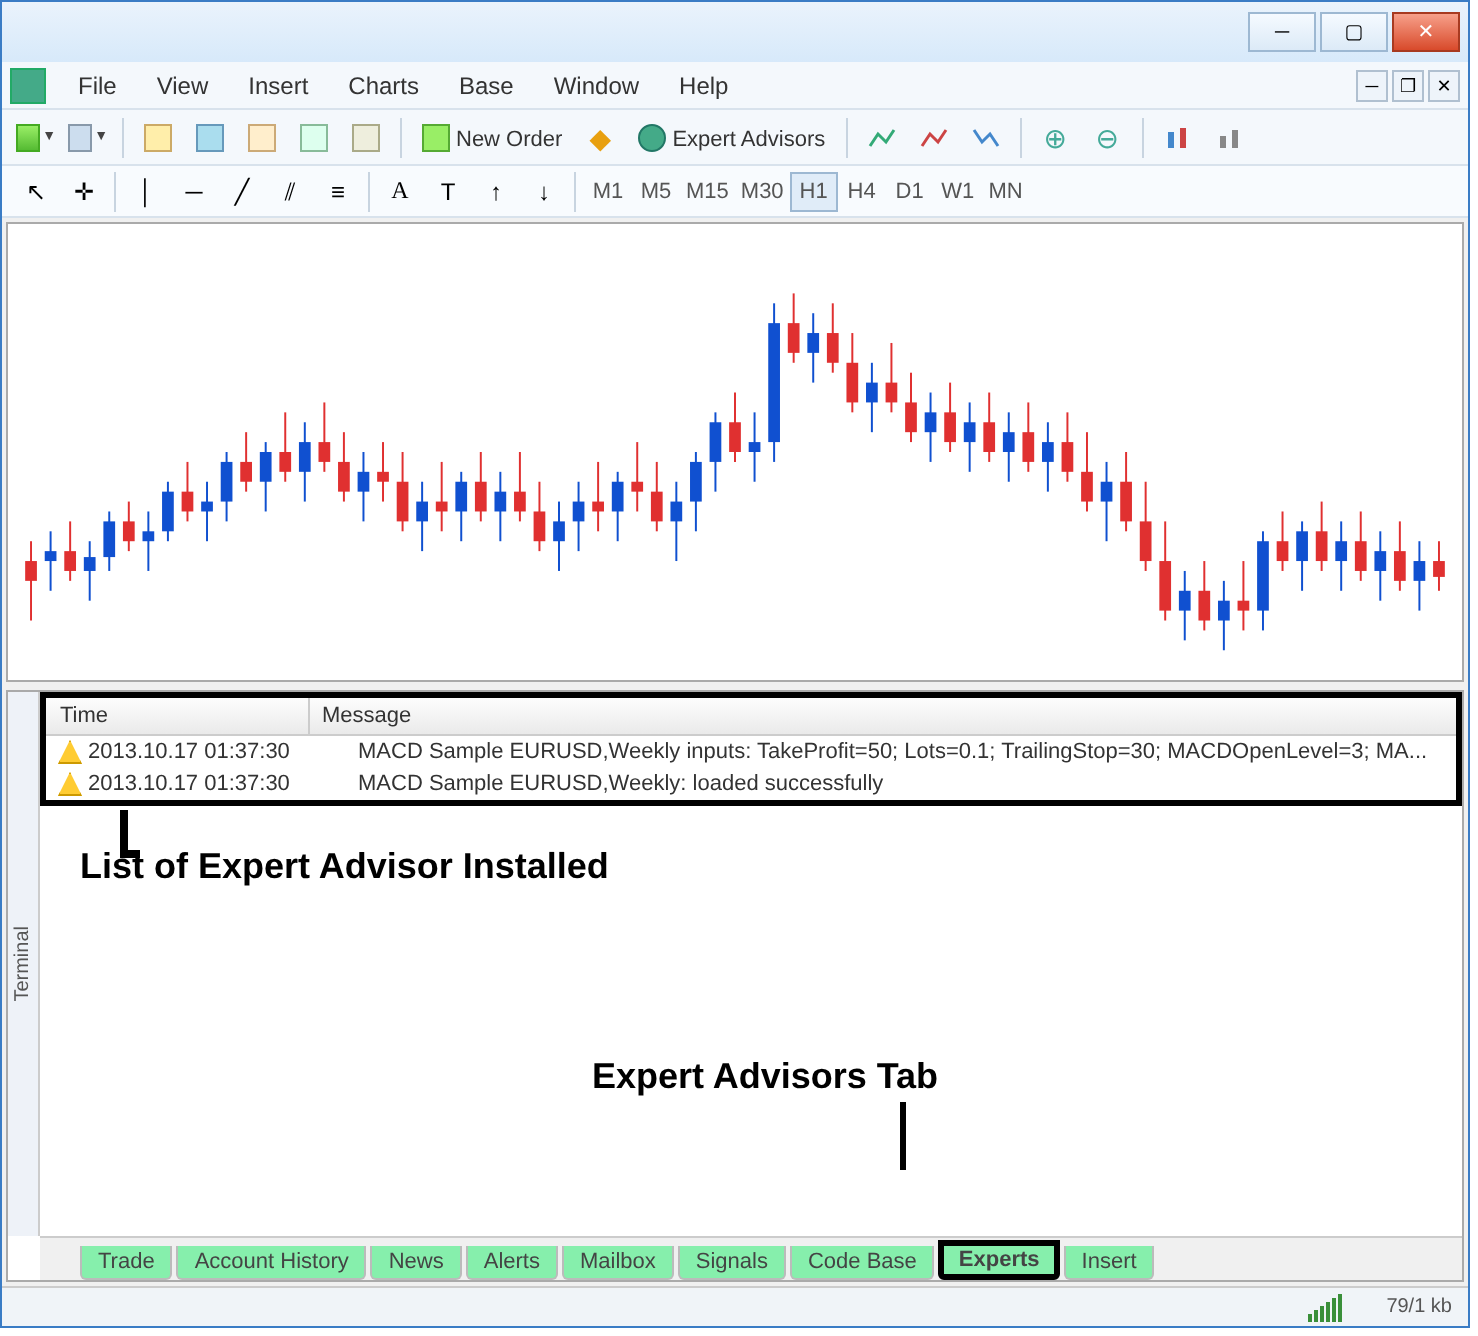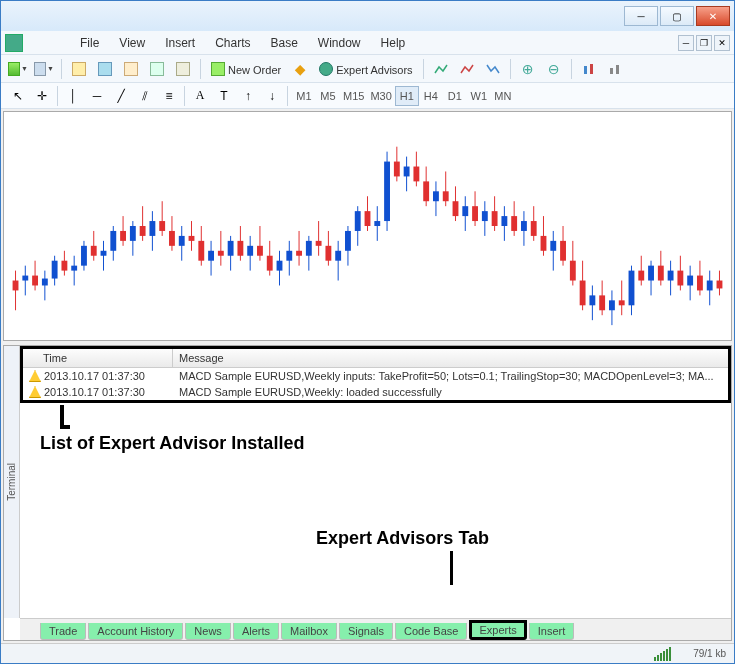--- a/index.html
+++ b/index.html
@@ -1,50 +1,50 @@
 <!DOCTYPE html>
 <html><head>
 <meta charset="utf-8">
 <style>
 * { margin: 0; padding: 0; box-sizing: border-box; font-family: Tahoma, Arial, sans-serif; }
 body { background: #fff; width: 739px; height: 668px; overflow: hidden; position: relative; }
 .window { width: 735px; height: 664px; border: 1px solid #3a7cc5; background: #f0f0f0; display: flex; flex-direction: column; }
 .titlebar { height: 30px; background: linear-gradient(#eaf3fc, #d7e9fa); display: flex; justify-content: flex-end; align-items: center; padding: 0 4px; }
 .winbtn { width: 34px; height: 20px; margin-left: 2px; border: 1px solid #9db8d2; background: linear-gradient(#f5faff, #dceaf7); display: flex; align-items: center; justify-content: center; font-size: 10px; cursor: pointer; }
 .winbtn.close { background: linear-gradient(#f7a08a, #d84a2b); color: #fff; border-color: #a83a20; }
-.menubar { height: 24px; background: #f4f8fc; display: flex; align-items: center; padding: 0 4px; border-bottom: 1px solid #d8e2ec; position: relative; gap: 41px; }
+.menubar { height: 24px; background: #f4f8fc; display: flex; align-items: center; padding: 0 4px; border-bottom: 1px solid #d8e2ec; position: relative; }
 .mdi-icon { width: 18px; height: 18px; margin-right: 6px; background: #4a8; border: 1px solid #2a6; }
 .menu-item { padding: 2px 10px; font-size: 12px; color: #333; cursor: pointer; }
 .mdi-ctrls { margin-left: auto; display: flex; }
 .mdi-ctrls span { width: 16px; height: 16px; margin-left: 2px; border: 1px solid #b0c0d0; background: #eef4fa; font-size: 9px; display: flex; align-items: center; justify-content: center; cursor: pointer; }
 .toolbar { height: 28px; background: #f4f8fc; border-bottom: 1px solid #d8e2ec; display: flex; align-items: center; padding: 0 6px; gap: 4px; }
 .tbtn { width: 22px; height: 22px; border: 1px solid transparent; display: flex; align-items: center; justify-content: center; font-size: 12px; cursor: pointer; position: relative; }
 .tsep { width: 1px; height: 20px; background: #c8d4e0; margin: 0 2px; }
 .tlabel { font-size: 11px; color: #333; padding: 0 4px; cursor: pointer; display: flex; align-items: flex-end; gap: 3px; }
 .icon-sq { width: 14px; height: 14px; display: inline-block; }
 .drop-arrow { font-size: 7px; color: #444; margin-left: 1px; }
 .toolbar2 { height: 26px; background: #f8fbfe; border-bottom: 1px solid #d8e2ec; display: flex; align-items: center; padding: 0 6px; gap: 2px; }
 .tf-btn { min-width: 24px; height: 20px; font-size: 11px; color: #555; display: flex; align-items: center; justify-content: center; cursor: pointer; padding: 0 3px; }
 .tf-btn.active { border: 1px solid #9db8d2; background: #e0ecf8; }
 .chart-area { flex: 0 0 230px; background: #fff; border: 1px solid #aaa; margin: 2px; position: relative; overflow: hidden; }
 .terminal-wrap { flex: 1; display: flex; flex-direction: column; margin: 2px; border: 1px solid #aaa; background: #fff; position: relative; }
 .log-section { border: 3px solid #000; }
 .log-header { display: flex; background: linear-gradient(#fdfdfd, #eaeaea); border-bottom: 1px solid #ccc; font-size: 11px; color: #333; }
-.log-col-time { width: 150px; padding: 3px 20px; border-right: 1px solid #ccc; }
+.log-col-time { width: 132px; padding: 3px 7px; border-right: 1px solid #ccc; }
 .log-col-msg { flex: 1; padding: 3px 6px; }
 .log-row { display: flex; font-size: 11px; color: #333; }
 .log-row .lc-time { width: 150px; padding: 2px 6px; display: flex; align-items: flex-end; gap: 3px; }
 .log-row .lc-msg { flex: 1; padding: 2px 6px; white-space: nowrap; overflow: hidden; text-overflow: ellipsis; }
 .warn-icon { width: 12px; height: 12px; background: #ffcc33; border: 1px solid #cc9900; clip-path: polygon(50% 0, 100% 100%, 0 100%); flex-shrink: 0; }
 .annotation { position: absolute; font-size: 18px; font-weight: bold; color: #000; pointer-events: none; }
 .ann-bracket { position: absolute; width: 10px; height: 24px; border-left: 4px solid #000; border-bottom: 4px solid #000; left: 40px; top: 2px; }
 .term-body { flex: 1; position: relative; }
 .term-tabs { display: flex; align-items: flex-end; height: 22px; background: #f0f0f0; border-top: 1px solid #ccc; padding-left: 20px; font-size: 11px; position: relative; }
 .term-tab { padding: 2px 8px; border: 1px solid #bbb; border-top: none; background: #86efac; margin-right: 2px; cursor: pointer; color: #444; border-radius: 0 0 3px 3px; }
-.term-tab.hl { border: 3px solid #000; font-weight: normal; padding: 1px 7px; }
+.term-tab.hl { border: 3px solid #000; font-weight: bold; padding: 1px 7px; }
 .term-side { position: absolute; left: 0; top: 0; bottom: 22px; width: 16px; background: #eef2f8; border-right: 1px solid #ccc; display: flex; align-items: center; justify-content: center; }
 .term-side span { writing-mode: vertical-rl; transform: rotate(180deg); font-size: 10px; color: #555; }
 .statusbar { height: 20px; background: #f0f4f8; border-top: 1px solid #ccc; display: flex; align-items: center; justify-content: flex-end; padding: 0 8px; font-size: 10px; color: #555; gap: 22px; }
 .sig-bars { display: flex; align-items: flex-end; gap: 1px; }
 .sig-bars i { width: 2px; background: #3a8f3a; display: block; }
 svg.candle-chart { width: 100%; height: 100%; }
 .ann-line { position: absolute; background: #000; }
 </style>
 </head>
 <body>
@@ -350,22 +350,22 @@
               <div class="lc-time">
                 <span class="warn-icon"></span>
                 <span>2013.10.17 01:37:30</span>
               </div>
               <div class="lc-msg">MACD Sample EURUSD,Weekly: loaded successfully</div>
             </div>
           </div>
       </div>
       <div class="term-body">
         <div class="ann-bracket"></div>
-        <div class="annotation" style="left:20px;top:30px;text-align:right;">List of Expert Advisor Installed</div>
-        <div class="annotation" style="left:296px;top:125px;">Expert Advisors Tab</div>
+        <div class="annotation" style="left:20px;top:20px;text-align:right;">List of Expert Advisor Installed</div>
+        <div class="annotation" style="left:276px;top:125px;">Expert Advisors Tab</div>
         <div class="ann-line" style="left:430px;top:148px;width:3px;height:34px;"></div>
       </div>
       <div class="term-tabs" id="term-tabs">
           <div class="term-tab">Trade</div>
           <div class="term-tab">Account History</div>
           <div class="term-tab">News</div>
           <div class="term-tab">Alerts</div>
           <div class="term-tab">Mailbox</div>
           <div class="term-tab">Signals</div>
           <div class="term-tab">Code Base</div>

